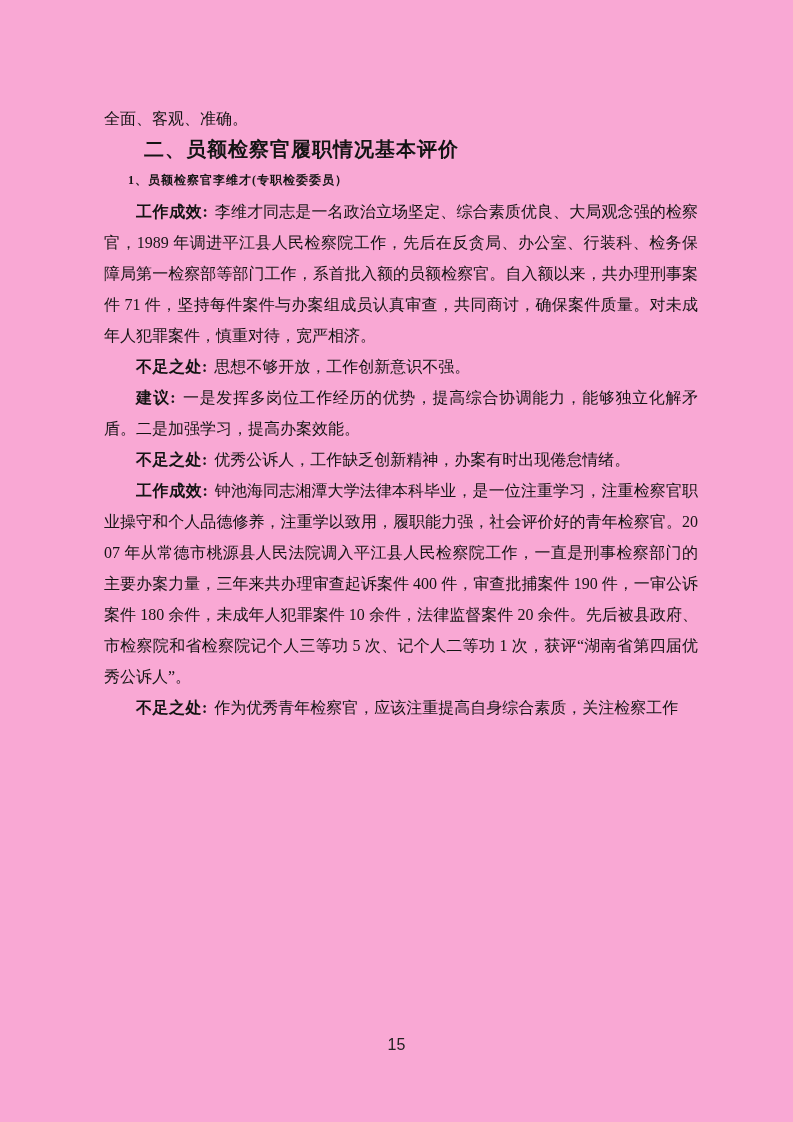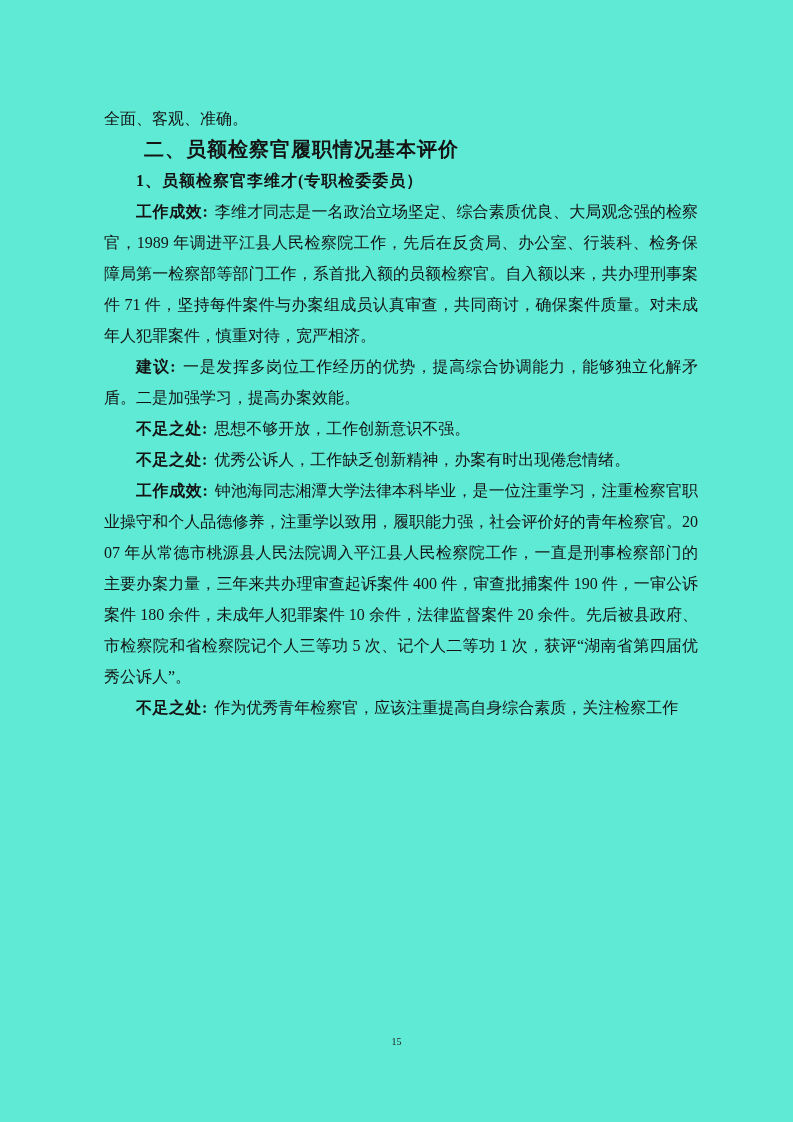--- a/index.html
+++ b/index.html
@@ -1,21 +1,21 @@
 <!DOCTYPE html>
 <html><head>
 <meta charset="utf-8">
 <style>
   * { margin: 0; padding: 0; box-sizing: border-box; }
   html, body { background: #ffffff; }
   .page {
     position: relative;
     width: 793px;
     height: 1122px;
-    background: #5eead4;
+    background: #f9a8d4;
     overflow: hidden;
     font-family: "Liberation Serif", "DejaVu Serif", serif;
     color: #141414;
   }
   .content {
     position: absolute;
     left: 104px;
     top: 103px;
     width: 594px;
   }
@@ -31,60 +31,60 @@
   .section-heading {
     font-family: "Liberation Sans", "DejaVu Sans", sans-serif;
     font-weight: bold;
     font-size: 20px;
     line-height: 31px;
     text-indent: 2em;
     letter-spacing: 1px;
   }
   .officer-heading {
     font-weight: bold;
-    font-size: 16px;
+    font-size: 12px;
     line-height: 31px;
     text-indent: 2em;
     letter-spacing: 1px;
   }
   .label {
     font-weight: bold;
     margin-right: 0.4em;
     letter-spacing: 0.5px;
   }
   .footer {
     position: absolute;
     left: 0;
     top: 1036px;
     width: 100%;
     text-align: center;
-    font-size: 10px;
+    font-size: 16px;
     color: #222222;
-    font-family: Liberation Serif, serif;
+    font-family: Liberation Sans, sans-serif;
   }
 </style>
 </head>
 <body>
 
 <div class="page">
   <div class="content">
 
     <p class="body-para no-indent">全面、客观、准确。</p>
 
     <p class="section-heading">二、员额检察官履职情况基本评价</p>
 
     <p class="officer-heading">1、员额检察官李维才(专职检委委员）</p>
     <p class="body-para">
       <span class="label">工作成效:</span><span>李维才同志是一名政治立场坚定、综合素质优良、大局观念强的检察官，1989 年调进平江县人民检察院工作，先后在反贪局、办公室、行装科、检务保障局第一检察部等部门工作，系首批入额的员额检察官。自入额以来，共办理刑事案件 71 件，坚持每件案件与办案组成员认真审查，共同商讨，确保案件质量。对未成年人犯罪案件，慎重对待，宽严相济。</span>
     </p>
     <p class="body-para">
-      <span class="label">建议:</span><span>一是发挥多岗位工作经历的优势，提高综合协调能力，能够独立化解矛盾。二是加强学习，提高办案效能。</span>
+      <span class="label">不足之处:</span><span>思想不够开放，工作创新意识不强。</span>
     </p>
     <p class="body-para">
-      <span class="label">不足之处:</span><span>思想不够开放，工作创新意识不强。</span>
+      <span class="label">建议:</span><span>一是发挥多岗位工作经历的优势，提高综合协调能力，能够独立化解矛盾。二是加强学习，提高办案效能。</span>
     </p>
 
     <p class="body-para">
       <span class="label">不足之处:</span><span>优秀公诉人，工作缺乏创新精神，办案有时出现倦怠情绪。</span>
     </p>
 
     <p class="body-para">
       <span class="label">工作成效:</span><span>钟池海同志湘潭大学法律本科毕业，是一位注重学习，注重检察官职业操守和个人品德修养，注重学以致用，履职能力强，社会评价好的青年检察官。2007 年从常德市桃源县人民法院调入平江县人民检察院工作，一直是刑事检察部门的主要办案力量，三年来共办理审查起诉案件 400 件，审查批捕案件 190 件，一审公诉案件 180 余件，未成年人犯罪案件 10 余件，法律监督案件 20 余件。先后被县政府、市检察院和省检察院记个人三等功 5 次、记个人二等功 1 次，获评“湖南省第四届优秀公诉人”。</span>
     </p>
     <p class="body-para">

